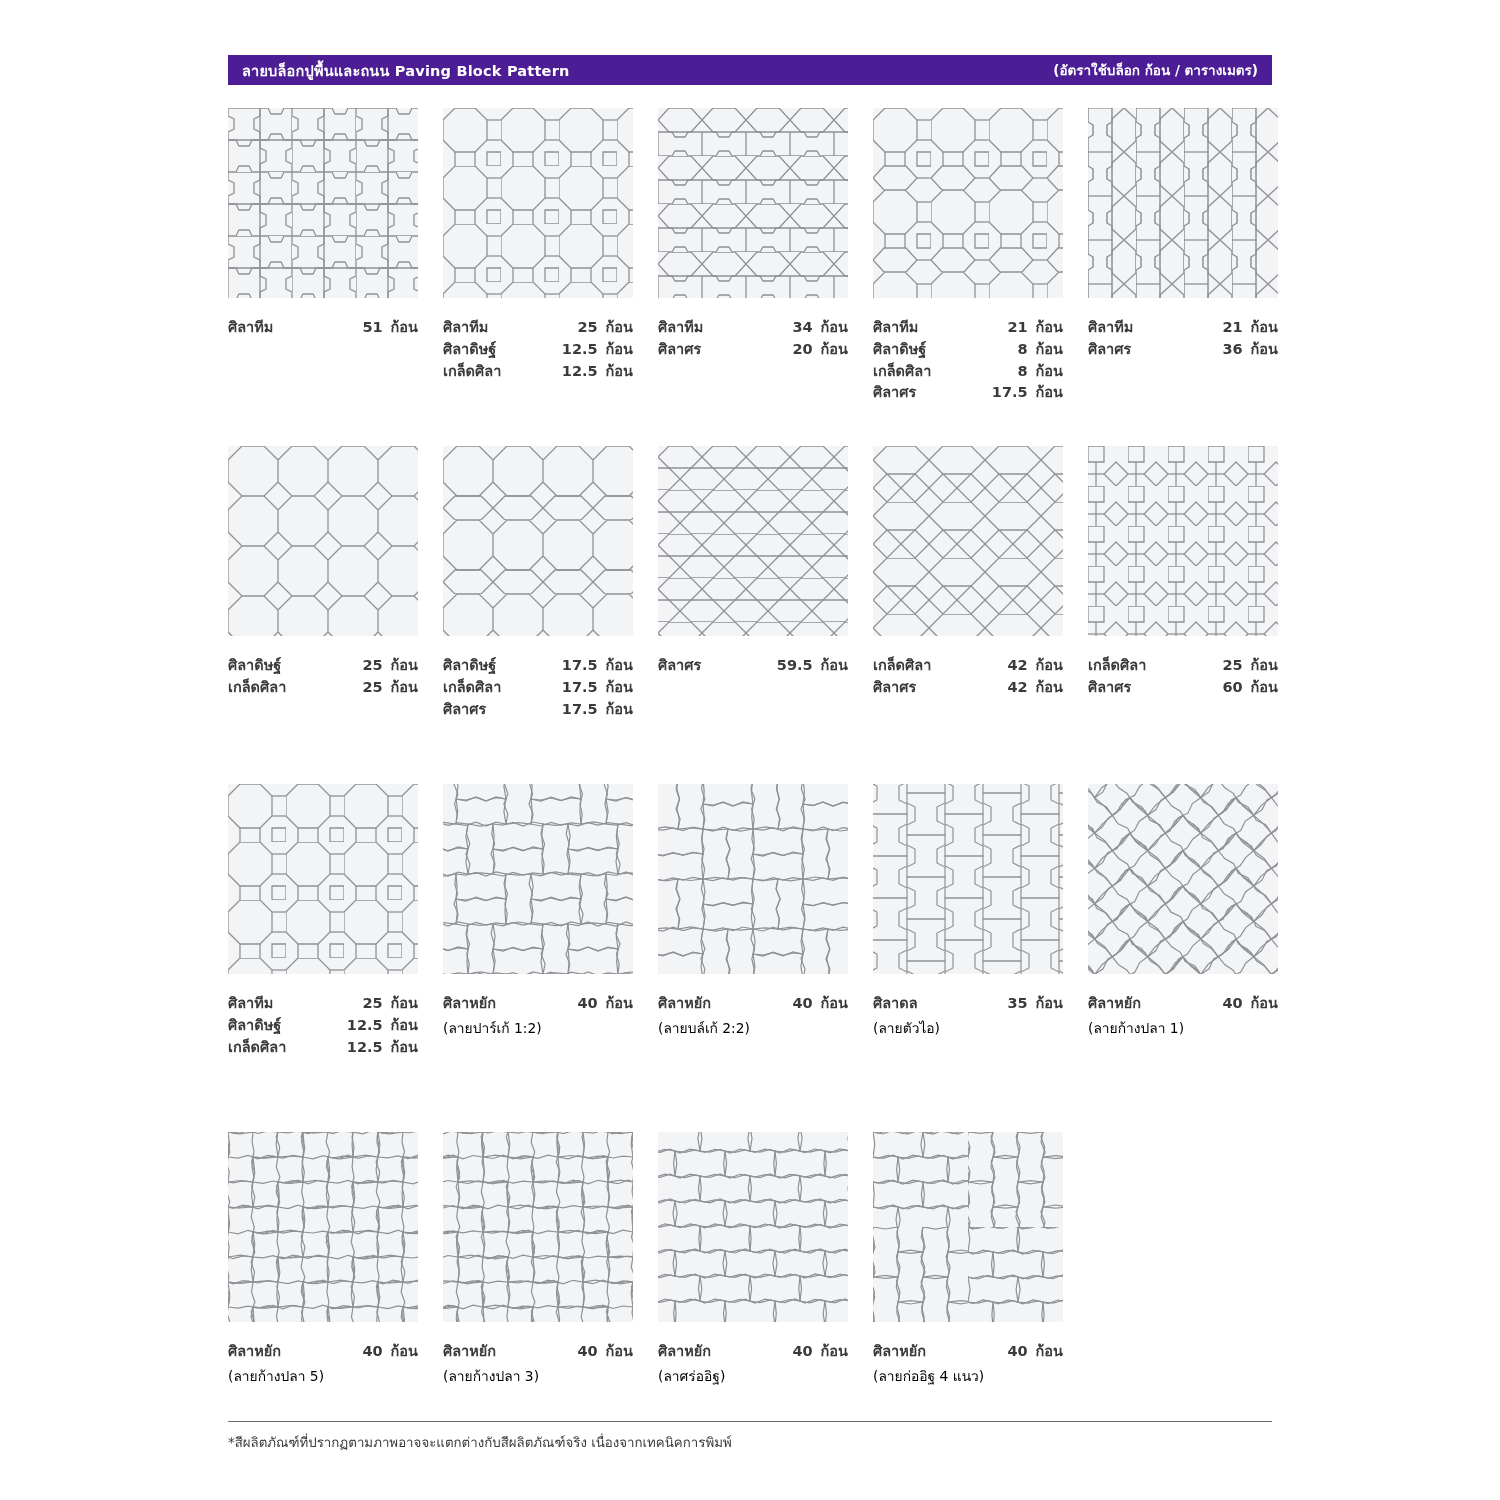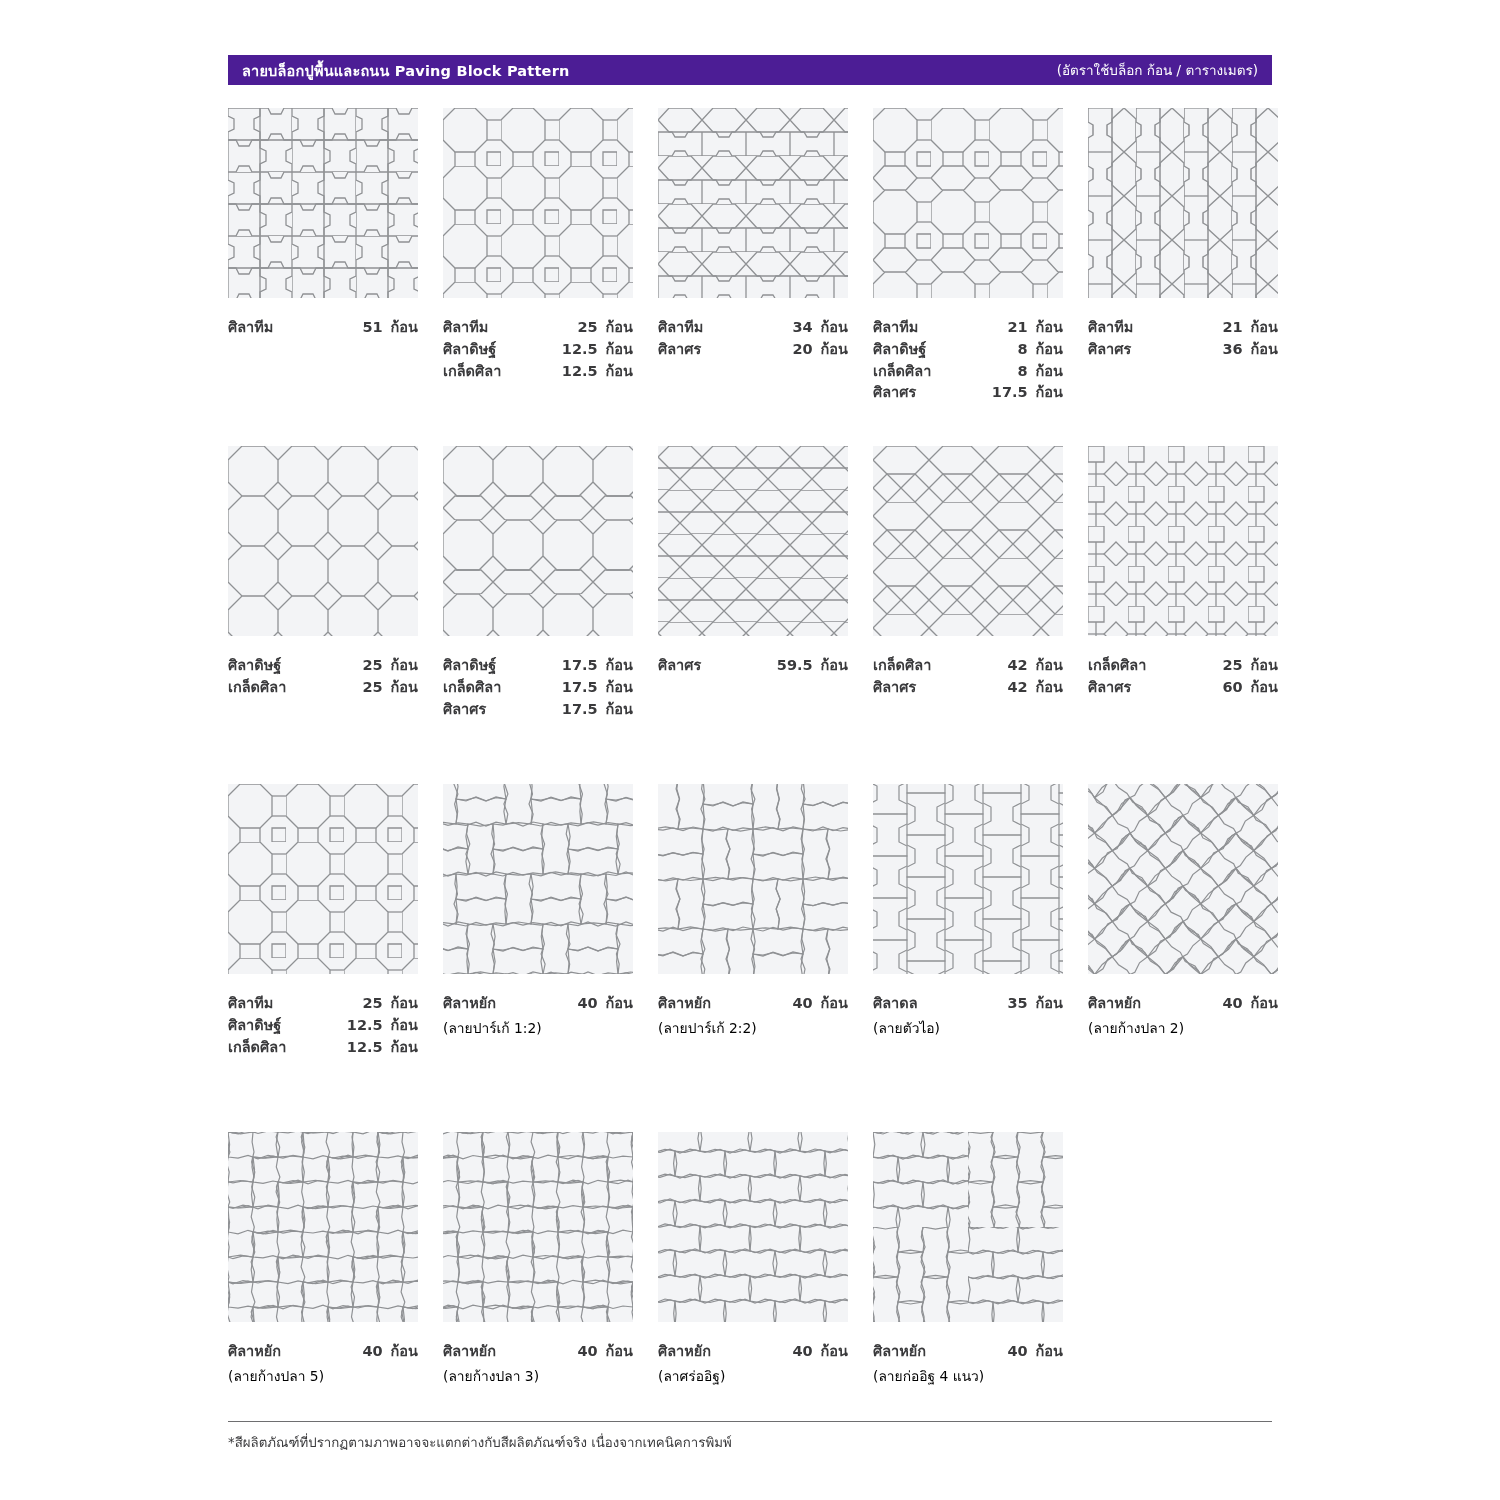--- a/index.html
+++ b/index.html
@@ -1,20 +1,20 @@
 <!DOCTYPE html>
 <html><head>
 <meta charset="utf-8">
 <style>
   html,body{margin:0;padding:0;background:#ffffff;}
   body{width:1500px;height:1500px;position:relative;font-family:"DejaVu Sans","Liberation Sans",sans-serif;overflow:hidden;}
   .content{position:absolute;left:228px;top:55px;width:1044px;}
   .bar{height:30px;background:#4c1d95;color:#ffffff;display:flex;align-items:center;justify-content:space-between;padding:0 14px;box-sizing:border-box;}
   .bar .t-left{font-size:14.5px;font-weight:bold;letter-spacing:.2px;}
-  .bar .t-right{font-size:13.5px;font-weight:normal;}
+  .bar .t-right{font-size:13.5px;font-weight:bold;}
   .grid-row{display:flex;gap:25px;align-items:flex-start;}
   .grid-row.first{margin-top:23px;}
   .grid-row.later{margin-top:0;}
   .grid-row.r4{margin-top:10px;}
   .card{width:190px;}
   .swatch{width:190px;height:190px;background:#f3f4f6;}
   .labels{margin-top:19px;height:129px;box-sizing:border-box;font-size:14.5px;color:#3a3a3c;}
   .r4 .labels{height:auto;min-height:62px;}
   .line{display:flex;align-items:center;line-height:1.5;}
   .name{flex:1;font-weight:bold;}
@@ -558,21 +558,21 @@
                 <path d="M195.0,195.0L207.5,197.1L220.0,195.0L218.9,205.0L221.4,215.0L218.2,225.0L222.1,235.0L220.0,245.0L207.5,243.5L195.0,245.0L196.6,235.0L193.0,225.0L197.0,215.0L193.4,205.0L195.0,195.0Z"></path>
                 <path d="M220.0,195.0L232.5,196.1L245.0,195.0L242.9,205.0L246.8,215.0L243.7,225.0L246.1,235.0L245.0,245.0L232.5,243.2L220.0,245.0L221.5,235.0L218.9,225.0L221.2,215.0L218.3,205.0L220.0,195.0Z"></path>
               </g>
             </svg></div>
           <div class="labels">
             <div class="line">
               <span class="name">ศิลาหยัก</span>
               <span class="qty">40</span>
               <span class="unit">ก้อน</span>
             </div>
-            <div class="subtitle">(ลายปาร์เก้ 2:2)</div>
+            <div class="subtitle">(ลายบล์เก้ 2:2)</div>
           </div>
         </div>
         <div class="card">
           <div class="swatch"><svg width="190" height="190" viewBox="0 0 190 190">
               <rect width="190" height="190" fill="#f3f4f6"></rect>
               <g fill="none" stroke="#8f9194" stroke-width="1.2">
                 <path d="M-42,-75h38v10l-8,4v14l8,4v10h-38v-10l8,-4v-14l-8,-4z"></path>
                 <path d="M-42,-33h38v10l-8,4v14l8,4v10h-38v-10l8,-4v-14l-8,-4z"></path>
                 <path d="M-42,9h38v10l-8,4v14l8,4v10h-38v-10l8,-4v-14l-8,-4z"></path>
                 <path d="M-42,51h38v10l-8,4v14l8,4v10h-38v-10l8,-4v-14l-8,-4z"></path>
@@ -767,21 +767,21 @@
                 <path d="M175.0,250.0L185.0,250.9L195.0,248.8L205.0,251.7L215.0,248.1L225.0,250.0L224.0,262.5L225.0,275.0L215.0,274.1L205.0,276.0L195.0,273.5L185.0,276.9L175.0,275.0L176.0,262.5L175.0,250.0Z"></path>
                 <path d="M225.0,225.0L237.5,226.2L250.0,225.0L248.5,235.0L251.1,245.0L249.1,255.0L251.2,265.0L250.0,275.0L237.5,273.1L225.0,275.0L225.9,265.0L224.0,255.0L226.5,245.0L223.1,235.0L225.0,225.0Z"></path>
               </g>
             </svg></div>
           <div class="labels">
             <div class="line">
               <span class="name">ศิลาหยัก</span>
               <span class="qty">40</span>
               <span class="unit">ก้อน</span>
             </div>
-            <div class="subtitle">(ลายก้างปลา 2)</div>
+            <div class="subtitle">(ลายก้างปลา 1)</div>
           </div>
         </div>
       </div>
       <div class="grid-row later r4">
         <div class="card">
           <div class="swatch"><svg width="190" height="190" viewBox="0 0 190 190">
               <rect width="190" height="190" fill="#f3f4f6"></rect>
               <g fill="none" stroke="#8f9194" stroke-width="1.2">
                 <path d="M-25.0,-100.0L-15.0,-98.4L-5.0,-101.9L5.0,-98.3L15.0,-101.2L25.0,-100.0L23.2,-87.5L25.0,-75.0L15.0,-76.4L5.0,-73.2L-5.0,-76.8L-15.0,-73.6L-25.0,-75.0L-23.7,-87.5L-25.0,-100.0Z"></path>
                 <path d="M25.0,-125.0L37.5,-123.1L50.0,-125.0L49.1,-115.0L51.2,-105.0L48.4,-95.0L51.9,-85.0L50.0,-75.0L37.5,-76.3L25.0,-75.0L26.4,-85.0L23.2,-95.0L26.8,-105.0L23.6,-115.0L25.0,-125.0Z"></path>

